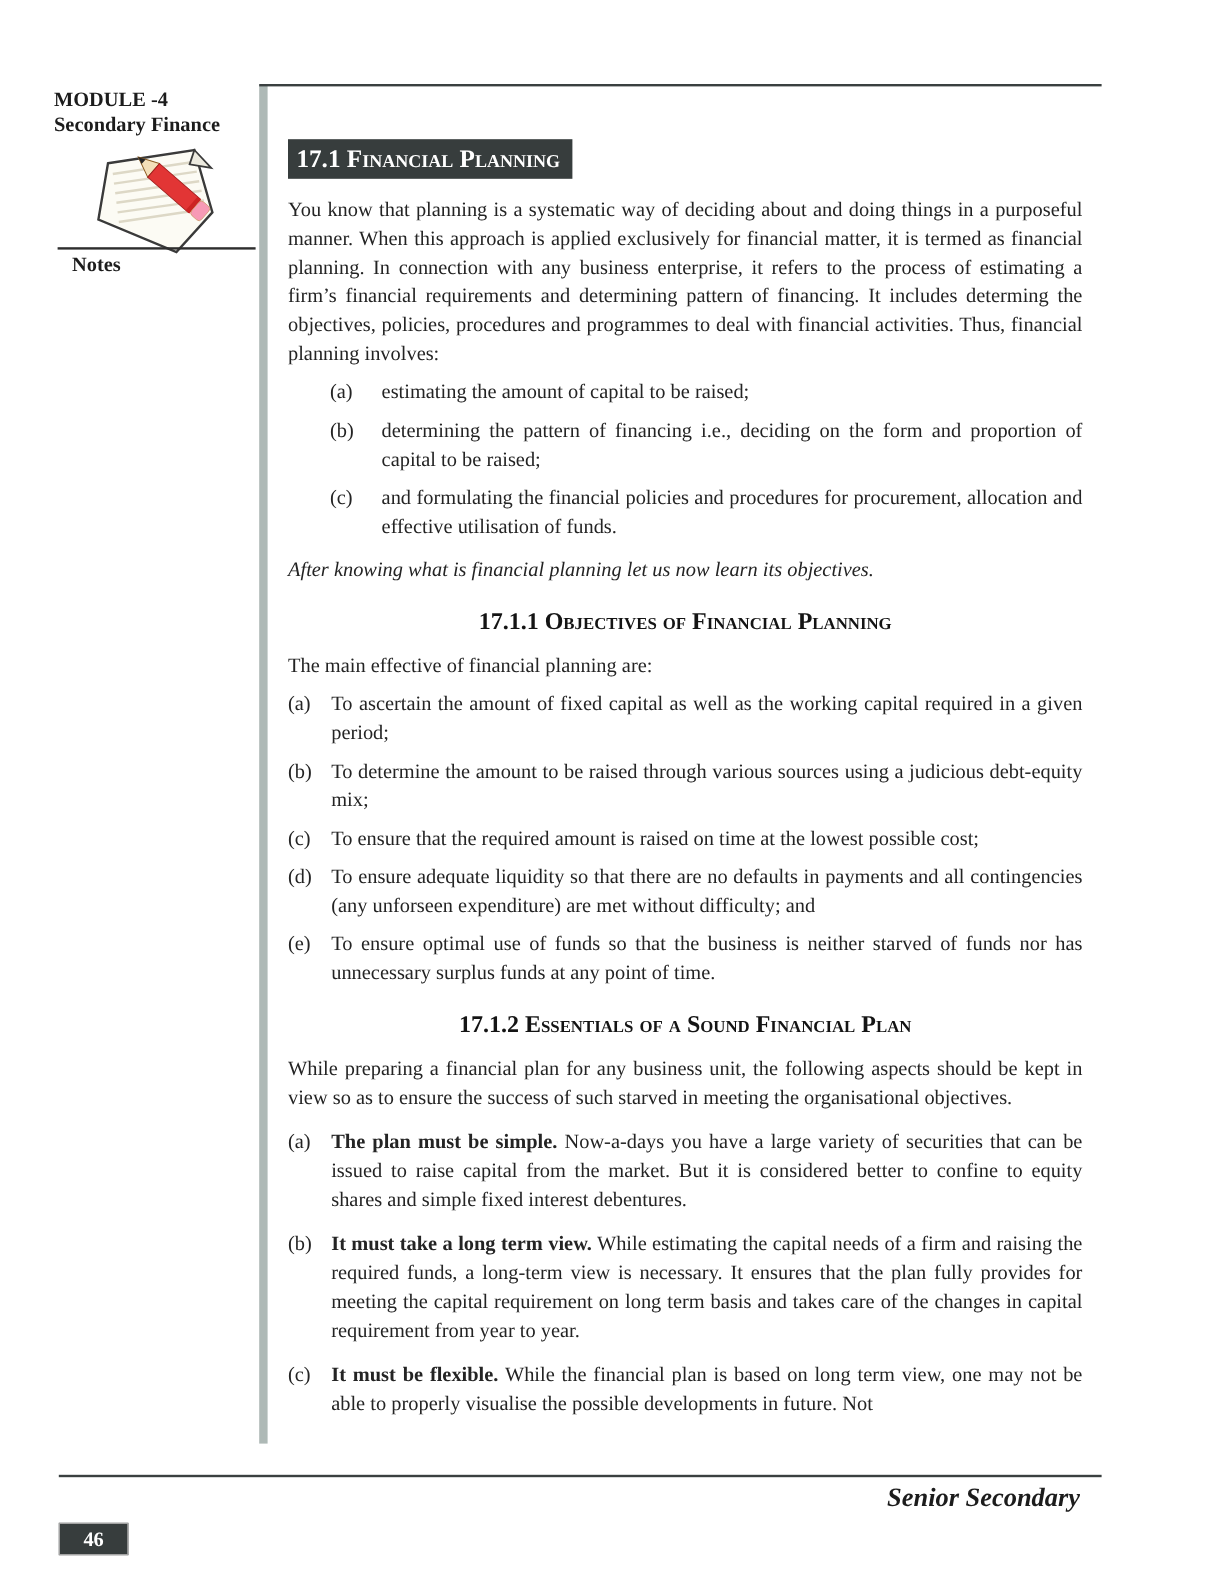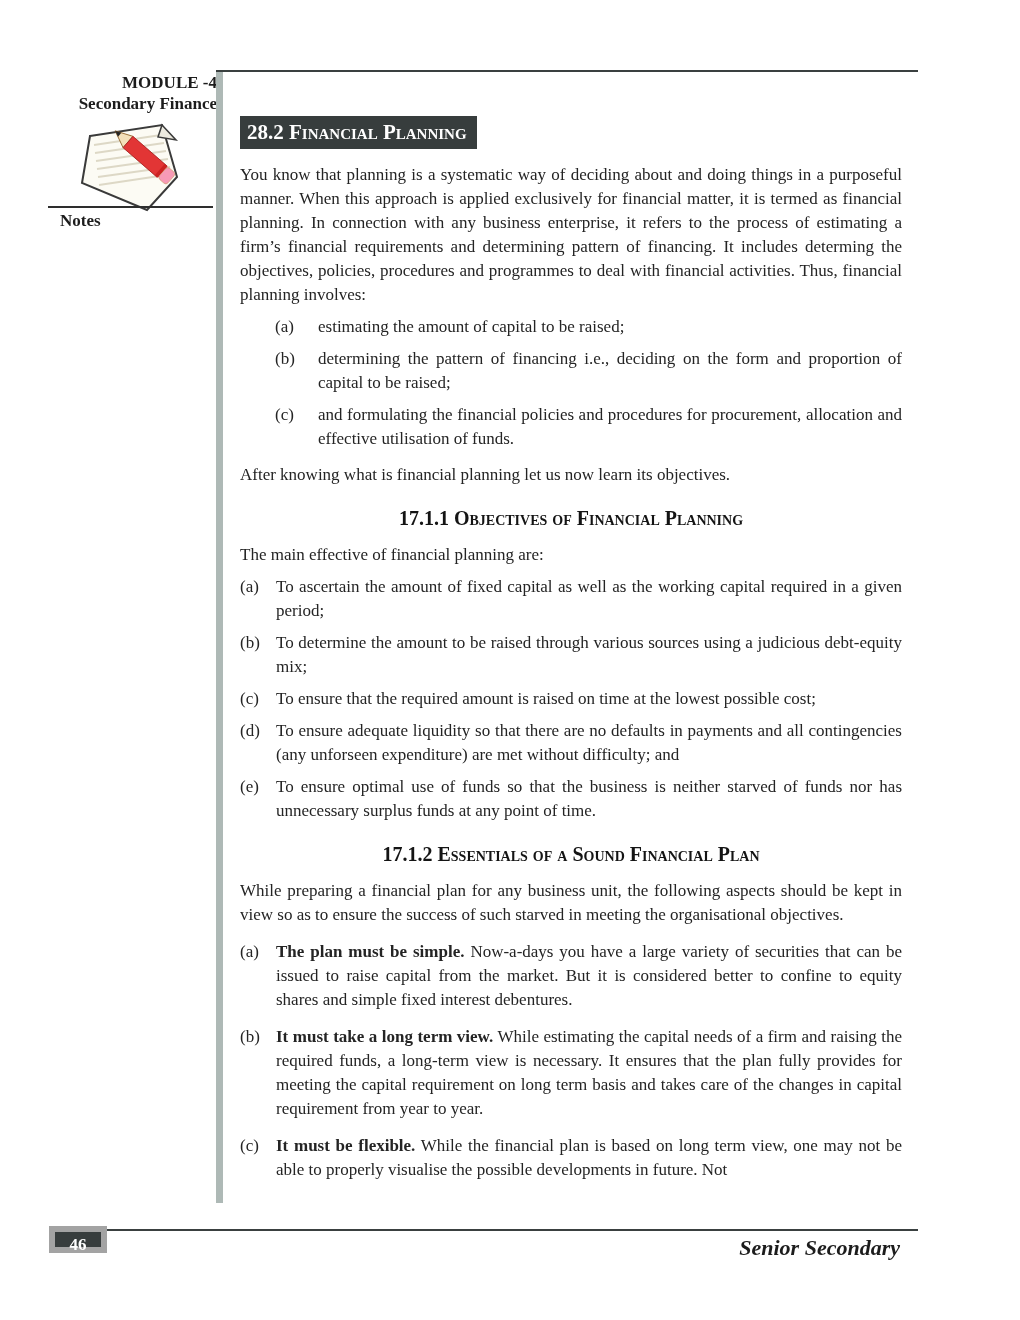--- a/index.html
+++ b/index.html
@@ -9,21 +9,21 @@
     --text:#242424;
   }
   *{box-sizing:border-box;margin:0;padding:0;}
   html,body{background:#fff;}
   .page{
     position:relative;width:1020px;height:1320px;background:#fff;
     font-family:"Liberation Serif", serif;color:var(--text);overflow:hidden;
   }
   
   .module{
-    position:absolute;left:45px;top:72px;width:172px;text-align:right;
+    position:absolute;left:45px;top:72px;width:172px;text-align:left;
     font-weight:bold;font-size:17px;line-height:21px;color:#1c1c1c;
   }
   .notes-icon-wrap{position:absolute;left:66px;top:122px;width:152px;height:96px;}
   .sidebar-rule{position:absolute;left:48px;top:206px;width:165px;height:2px;background:#2e2e2e;}
   .notes-label{
     position:absolute;left:60px;top:211px;width:160px;
     font-weight:bold;font-size:17px;color:#1c1c1c;
   }
   
   .vline{position:absolute;left:216px;top:71px;width:7px;height:1132px;background:var(--accent_line);}
@@ -32,39 +32,39 @@
   .content{
     position:absolute;left:240px;top:112px;width:662px;
     font-size:17px;line-height:24px;text-align:justify;
   }
   .secbar{
     display:inline-block;background:var(--bar_bg);color:#fff;
     font-weight:bold;font-size:21px;line-height:24px;
     font-variant:small-caps;padding:4px 10px 5px 7px;margin:4px 0 2px 0;
   }
   .para{margin-top:12px;}
-  .para.closing{}
+  .para.closing{font-style:italic;}
   h2{
     font-size:20px;line-height:26px;font-variant:small-caps;
     color:#141414;margin-top:18px;text-align:center;font-weight:bold;
   }
   .list{margin-top:5px;}
   .list .li{display:flex;margin-top:8px;}
   .list .marker{flex:0 0 auto;}
   .list .litext{flex:1 1 auto;text-align:justify;}
   .list.indented{padding-left:35px;}
   .list.indented .marker{width:43px;}
   .list.flush .marker{width:36px;}
   .list .lead{font-weight:bold;}
   .list.spaced .li{margin-top:13px;}
   
   .footline{position:absolute;left:49px;top:1229px;width:869px;height:2px;background:var(--rule_dark);}
   .page-number{
-    position:absolute;left:49px;top:1226px;width:58px;height:27px;
-    background:var(--bar_bg);border:6px solid #a3a3a3;color:#fff;
+    position:absolute;left:49px;top:1269px;width:58px;height:27px;
+    background:var(--bar_bg);border:1px solid #a3a3a3;color:#fff;
     font-weight:bold;font-size:17px;text-align:center;line-height:25px;
   }
   .footer-right{
     position:absolute;left:500px;top:1235px;width:400px;text-align:right;
     font-weight:bold;font-style:italic;font-size:22px;color:#1c1c1c;
   }
 </style>
 </head>
 <body>
 
@@ -96,21 +96,21 @@
   </div>
 
   <div class="sidebar-rule"></div>
   <div class="notes-label">Notes</div>
 
   <div class="vline"></div>
   <div class="topline"></div>
 
   <main class="content">
 
-    <div class="secbar">28.2 Financial Planning</div>
+    <div class="secbar">17.1 Financial Planning</div>
 
     <p class="para">You know that planning is a systematic way of deciding about and doing things in a purposeful manner. When this approach is applied exclusively for financial matter, it is termed as financial planning. In connection with any business enterprise, it refers to the process of estimating a firm’s financial requirements and determining pattern of financing. It includes determing the objectives, policies, procedures and programmes to deal with financial activities. Thus, financial planning involves:</p>
 
     <div class="list indented">
       <div class="li">
         <span class="marker">(a)</span>
         <span class="litext">estimating the amount of capital to be raised;</span>
       </div>
       <div class="li">
         <span class="marker">(b)</span>

